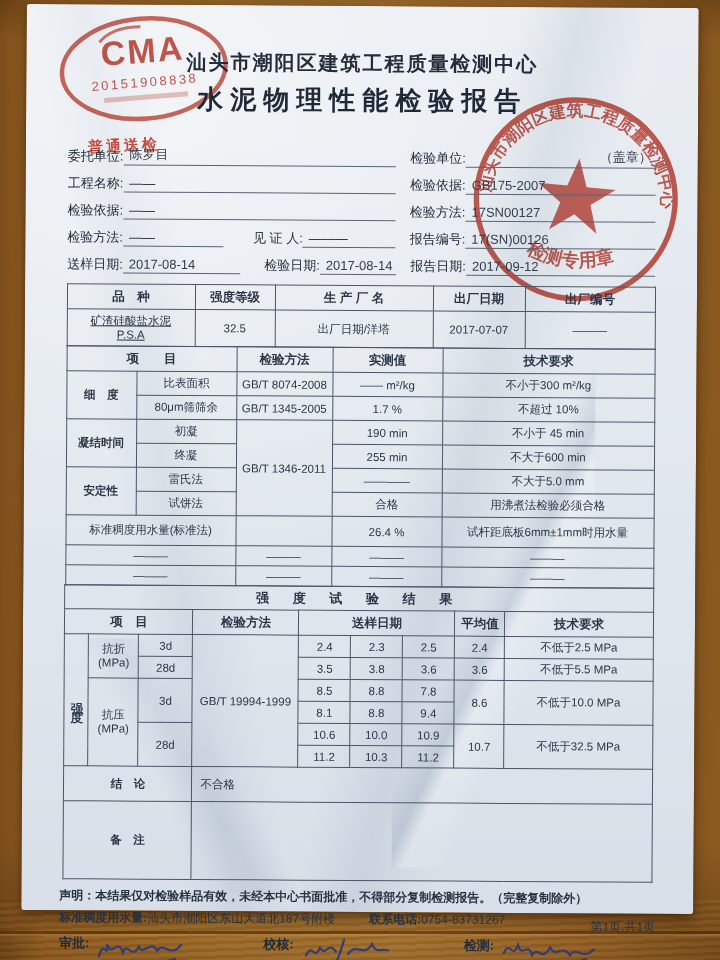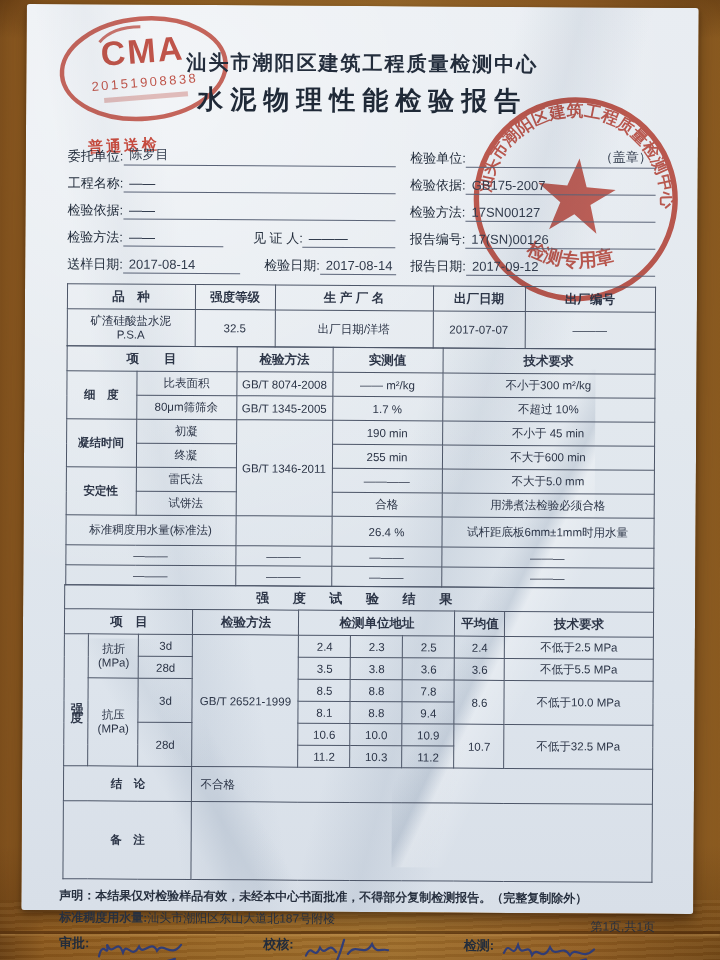--- a/index.html
+++ b/index.html
@@ -45,21 +45,21 @@
   .fval{border-bottom:1px solid #5a6377;padding:0 4px 1px 6px;white-space:nowrap;color:#333d4e;}
   .grow{flex:1;}
   .gap{width:14px;}
 
   
   table{border-collapse:collapse;table-layout:fixed;width:588px;margin:0 auto;}
   td{border:1px solid #4d5668;font-size:11.5px;text-align:center;vertical-align:middle;padding:1px 2px;color:#2c3547;overflow:hidden;}
   .t-head td{font-weight:bold;font-size:12.5px;height:22px;}
   .tbl-stack{margin-top:10px;}
   .tbl-stack table + table{margin-top:-1px;}
-  .variety{line-height:1.25;}
+  .variety{line-height:1.25;text-decoration:underline;}
   .h34 td{height:34px;}
   .h21 td{height:21px;}
   .h19 td{height:19px;}
   .h18 td{height:17px;}
   .group-label{font-weight:bold;margin-top:40px;}
   .section-title td{font-weight:bold;font-size:13px;letter-spacing:10px;height:21px;}
   .vertical{writing-mode:vertical-rl;letter-spacing:8px;font-weight:bold;font-size:12.5px;}
   .two-line{line-height:1.15;}
   .left-align{text-align:left;padding-left:8px;}
   .conclusion-row td{height:32px;}
@@ -277,32 +277,32 @@
             <col style="width:50px">
             <col style="width:148px">
           </colgroup>
         <tbody>
             <tr class="section-title">
           <td colspan="9">强 度 试 验 结 果</td>
         </tr>
         <tr class="t-head">
           <td colspan="3">项　目</td>
           <td>检验方法</td>
-          <td colspan="3">检测单位地址</td>
+          <td colspan="3">送样日期</td>
           <td>平均值</td>
           <td>技术要求</td>
         </tr>
         <tr class="h19">
           <td rowspan="6" class="vertical">强度</td>
           <td rowspan="2" class="two-line">
             <div>抗折</div>
             <div>(MPa)</div>
           </td>
           <td>3d</td>
-          <td rowspan="6">GB/T 26521-1999</td>
+          <td rowspan="6">GB/T 19994-1999</td>
           <td>2.4</td>
           <td>2.3</td>
           <td>2.5</td>
           <td>2.4</td>
           <td>不低于2.5  MPa</td>
         </tr>
         <tr class="h19">
           <td>28d</td>
           <td>3.5</td>
           <td>3.8</td>
@@ -349,20 +349,23 @@
           <td colspan="6" class="left-align"></td>
         </tr>
       </tbody>
         </table>
     </div>
 
     <div class="decl">声明：本结果仅对检验样品有效，未经本中心书面批准，不得部分复制检测报告。（完整复制除外）</div>
     <div class="addr-row">
       <span style="font-weight:bold;">标准稠度用水量:</span>
       <span>汕头市潮阳区东山大道北187号附楼</span>
+      <span class="phone">
+        <span style="font-weight:bold;">联系电话:</span><span>0754-83731267</span>
+      </span>
       <span class="page-no">第1页,共1页</span>
     </div>
     <div class="sig-row">
       <span class="sig-item">
         <span>审批:</span>
         <svg width="100" height="44" viewBox="0 0 100 44">
           <path d="M6 26 C10 8 16 30 14 14 C20 28 24 6 30 22 C34 10 38 30 46 16 C50 26 58 8 64 20 C70 10 78 28 88 14 M22 32 C40 38 62 34 82 28" fill="none" stroke="#26397e" stroke-width="2.2" stroke-linecap="round" opacity="0.9"></path>
         </svg>
       </span>
       <span class="sig-item">

